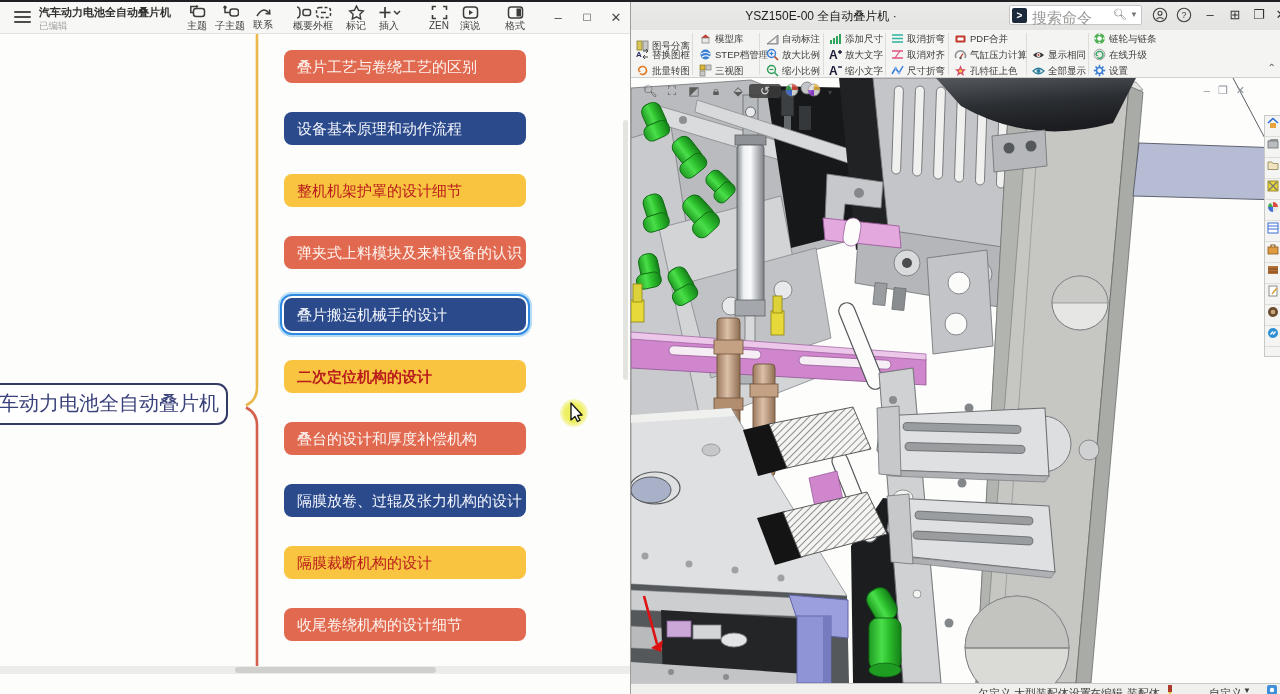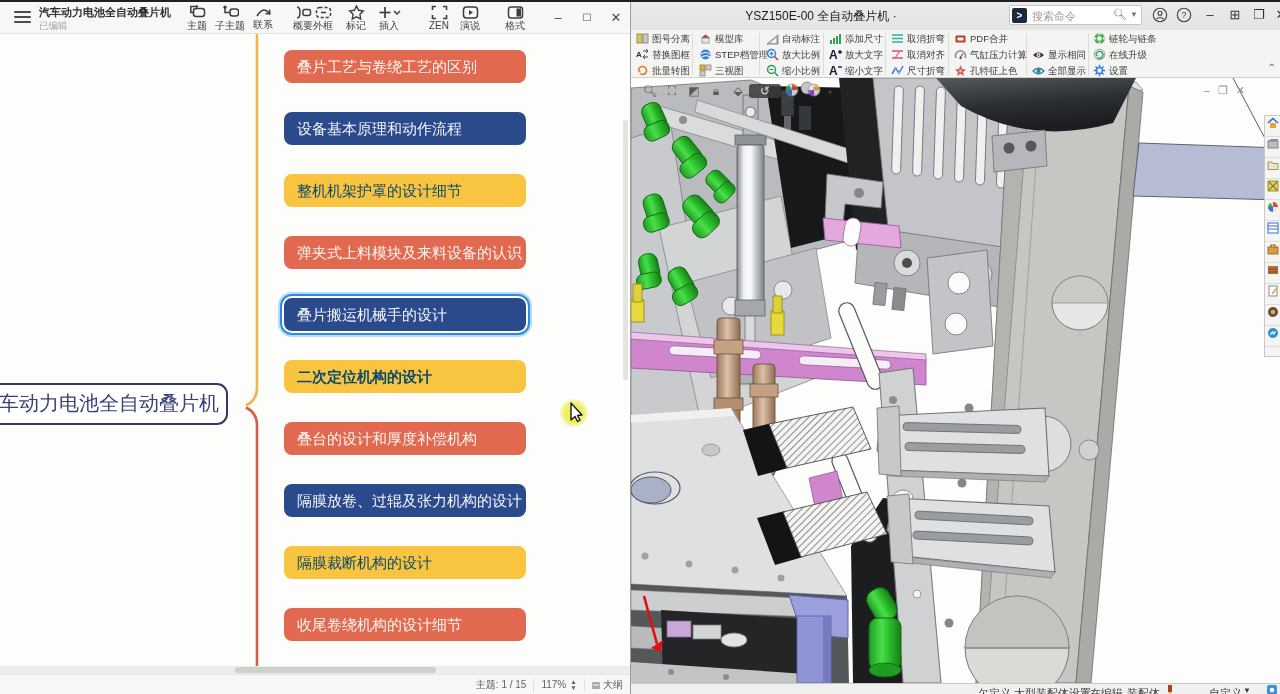--- a/index.html
+++ b/index.html
@@ -20,21 +20,21 @@
   #xm-subtitle { font-size:9.5px; color:#a3a39f; line-height:10px; margin-top:2px; }
   .xm-tool { top:3px; width:34px; text-align:center; color:#3e3e3c; }
   .xm-tool svg { display:block; margin:0 auto; }
   .xm-tool .lbl { font-size:10px; color:#3e3e3c; line-height:10px; margin-top:1px; white-space:nowrap; }
   .xm-win { top:6px; width:20px; height:20px; text-align:center; font-size:13px; color:#4a4a48; line-height:20px; }
 
   #xm-canvas { left:0; top:34px; width:630px; height:632px; overflow:hidden; }
   .node { position:absolute; left:284px; width:242px; height:33px; border-radius:8px; font-size:15px; line-height:33px; padding-left:13px; white-space:nowrap; overflow:hidden; }
   .node.salmon { background:#e0694f; color:#fdf3ef; }
   .node.navy { background:#2b4a8c; color:#f2f5fb; }
-  .node.yellow { background:#f9c440; color:#0c4a6e; }
+  .node.yellow { background:#f9c440; color:#b91c1c; }
   .node.selected { box-shadow:0 0 0 2px #fff, 0 0 0 4px #318ae0, 0 0 0 6px #b5dcf6; }
   #root-node { left:-30px; top:349px; width:258px; height:42px; background:#fff; border:2.5px solid #333a63; border-radius:11px; color:#39417a; font-size:20px; font-weight:500; line-height:37px; text-align:center; white-space:nowrap; }
 
   #xm-hscroll { left:0; top:666px; width:630px; height:8px; background:#ececea; }
   #xm-hthumb { left:235px; top:1px; width:201px; height:6px; background:#cfcfcc; border-radius:3px; }
   #xm-vthumb { left:623px; top:120px; width:5px; height:260px; background:#e3e3e0; border-radius:3px; }
 
   #xm-status { left:0; top:674px; width:630px; height:20px; background:#f7f7f5; border-top:1px solid #e5e5e2; font-size:10px; color:#62625e; display:flex; justify-content:flex-end; align-items:center; gap:7px; padding-right:7px; }
   #xm-status .itm { line-height:14px; white-space:nowrap; }
   .vdiv { width:1px; height:12px; background:#dddddA; }
@@ -42,21 +42,21 @@
   
   #cursor-glow { left:560px; top:399px; width:28px; height:28px; border-radius:50%;
     background:radial-gradient(circle, rgba(238,238,90,0.95) 0 45%, rgba(240,240,120,0.55) 65%, rgba(245,245,160,0) 78%); z-index:40; }
 
   
   #cad { left:630px; top:0; width:650px; height:694px; background:#fff; border-left:1px solid #9d9d9b; }
   #cad-titlebar { left:0; top:0; width:650px; height:30px; background:linear-gradient(#ebebea,#e4e4e2); }
   #cad-title { position:absolute; left:60px; top:8px; width:260px; text-align:center; font-size:12px; color:#1c1c1a; white-space:nowrap; }
   #cad-search { position:absolute; left:378px; top:5px; width:133px; height:20px; background:#fff; border:1px solid #c6c6c4; border-radius:2px; }
   #cad-search .swicon { position:absolute; left:2px; top:2px; width:15px; height:15px; background:#1a2a3a; border-radius:2px; color:#fff; font-size:10px; line-height:15px; text-align:center; font-weight:bold; }
-  #cad-search .ph { position:absolute; left:22px; top:3px; font-size:11px; color:#9a9a98; }
+  #cad-search .ph { position:absolute; left:22px; top:3px; font-size:15px; color:#9a9a98; }
   #cad-search .mag { position:absolute; right:14px; top:2px; font-size:11px; color:#777; }
   #cad-search .drp { position:absolute; right:3px; top:4px; font-size:8px; color:#777; }
   .cad-tbbtn { top:5px; width:20px; height:20px; text-align:center; line-height:20px; font-size:13px; color:#333; }
 
   #cad-toolbar { left:0; top:30px; width:650px; height:48px; background:#f4f4f2; border-bottom:1px solid #cfcfcd; }
   .tb-sep { position:absolute; top:3px; width:1px; height:42px; background:#dcdcda; }
   .tb-item { position:absolute; height:16px; white-space:nowrap; font-size:9.5px; color:#3a3a38; line-height:16px; }
   .tb-item .ic { display:inline-block; width:13px; height:13px; vertical-align:-3px; margin-right:3px; }
   .tb-item .ic svg { display:block; }
   #tb-collapse { position:absolute; right:5px; top:32px; font-size:10px; color:#555; }
@@ -190,28 +190,20 @@
         <div class="node salmon" style="top: 574px;">收尾卷绕机构的设计细节</div>
       </div>
     <div id="root-node" class="abs">汽车动力电池全自动叠片机</div>
   </div>
 
   <div id="xm-hscroll" class="abs">
       <div id="xm-hthumb" class="abs"></div>
     </div>
   <div id="xm-vthumb" class="abs"></div>
 
-  <div id="xm-status" class="abs">
-    <div class="itm">主题: 1 / 15</div>
-    <div class="vdiv"></div>
-    <div class="itm">117%</div>
-    <div class="itm" style="font-size:6.5px; line-height:6px; margin-left:-3px">▲<br>▼</div>
-    <div class="vdiv"></div>
-    <div class="itm"><span style="font-size:9px">▤</span> <span>大纲</span></div>
-  </div>
 
   <div id="cursor-glow" class="abs">
     <svg width="28" height="28">
       <path d="M11,4 L11,21 L15,17.5 L17.5,22.5 L20,21.2 L17.5,16.5 L22,16 Z" fill="#fff" stroke="#1a1a1a" stroke-width="1.4" stroke-linejoin="round"></path>
     </svg>
   </div>
 </div>
 
 <div id="cad" class="abs">
   <div id="cad-titlebar" class="abs">
@@ -243,21 +235,21 @@
 
   <div id="cad-toolbar" class="abs">
     <div id="tb-collapse">⌃</div>
   <div class="tb-sep" style="left: 61px;"></div>
       <div class="tb-sep" style="left: 128px;"></div>
       <div class="tb-sep" style="left: 192px;"></div>
       <div class="tb-sep" style="left: 254px;"></div>
       <div class="tb-sep" style="left: 317px;"></div>
       <div class="tb-sep" style="left: 395px;"></div>
       <div class="tb-sep" style="left: 457px;"></div>
-      <div class="tb-item" style="left: 5px; top: 1px;"><span class="ic"><svg width="13" height="13">
+      <div class="tb-item" style="left: 5px; top: 8px;"><span class="ic"><svg width="13" height="13">
             <rect x="1" y="2" width="5" height="9" fill="#d9c75a" stroke="#8a7f2e" stroke-width="0.8"></rect>
             <rect x="7" y="2" width="5" height="9" fill="#c9c9c7" stroke="#7e7e7c" stroke-width="0.8"></rect>
           </svg></span><span>图号分离</span></div>
       <div class="tb-item" style="left: 5px; top: 17px;"><span class="ic"><svg width="13" height="13">
             <text x="0" y="9" font-size="8" fill="#2a2a64" font-weight="bold">A</text>
             <path d="M7,3 h5 m-2,-2 l2,2 l-2,2 M12,9 h-5 m2,-2 l-2,2 l2,2" stroke="#444" stroke-width="1" fill="none"></path>
           </svg></span><span>替换图框</span></div>
       <div class="tb-item" style="left: 5px; top: 33px;"><span class="ic"><svg width="13" height="13">
             <path d="M2.5,6.5 a4,4 0 1 1 1.4,3" fill="none" stroke="#e07820" stroke-width="1.6"></path>
             <path d="M2,6 l1,2.4 l2.2,-1.4" fill="#e07820"></path>

